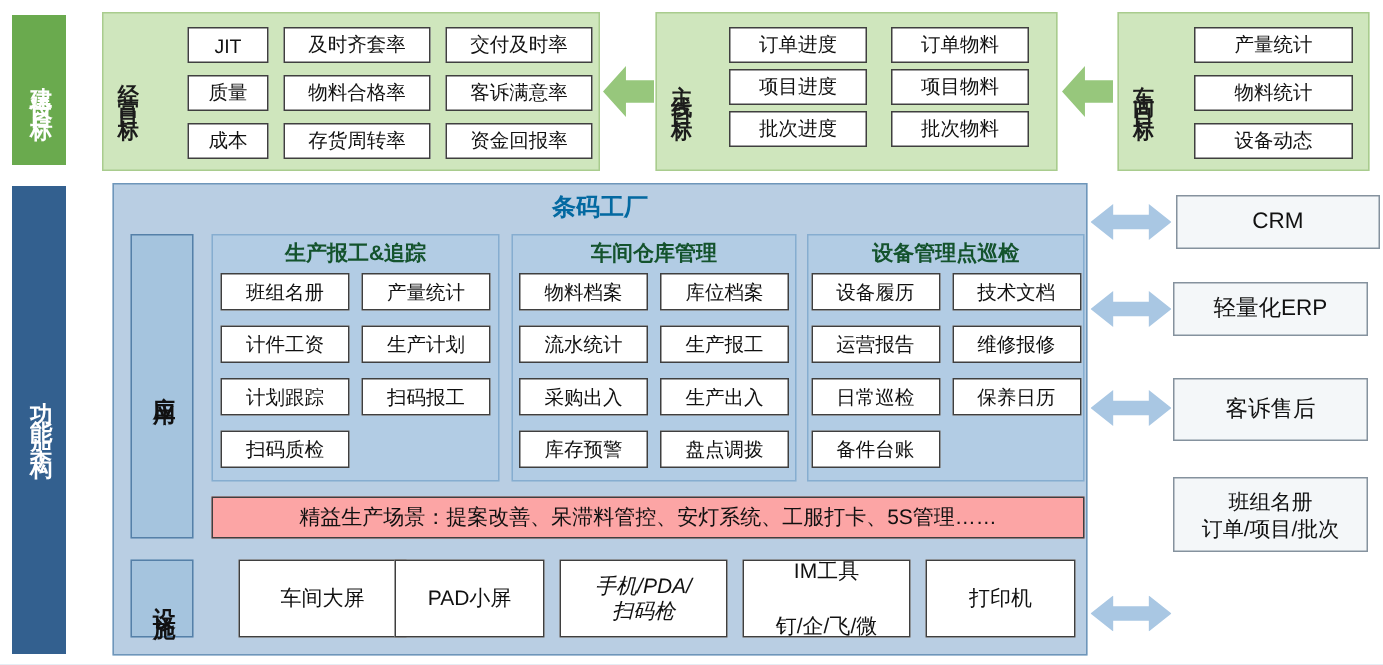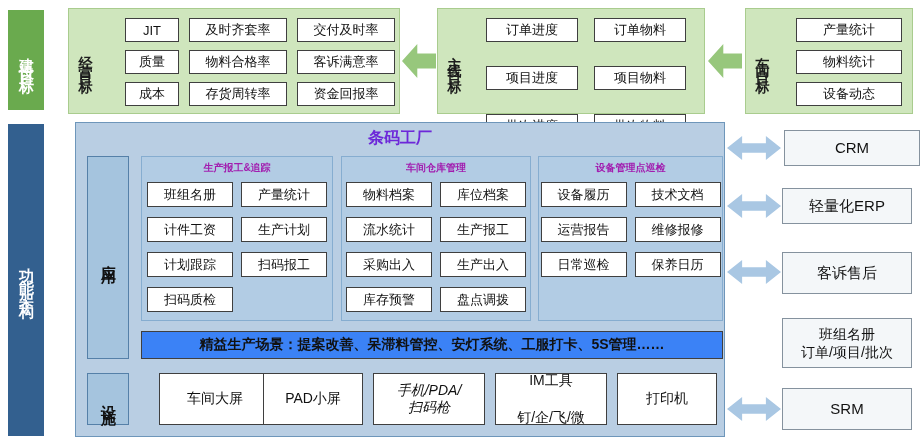--- a/index.html
+++ b/index.html
@@ -18,26 +18,26 @@
   .abs{position:absolute;}
   .vtext{writing-mode:vertical-rl;text-orientation:upright;}
   .side-label{display:flex;align-items:center;justify-content:center;color:#fff;font-weight:bold;font-size:15px;letter-spacing:7px;}
   .green-panel{background:var(--green-light);border:1px solid #a9cc8e;}
   .panel-title{position:absolute;left:8px;top:50%;transform:translateY(-50%);font-weight:bold;font-size:14px;color:#1c1c1c;letter-spacing:8px;}
   .grid{position:absolute;display:grid;grid-auto-rows:24px;}
   .cell{background:#fff;border:1px solid var(--cell-border);display:flex;align-items:center;justify-content:center;font-size:13px;color:#111;white-space:nowrap;}
   .arrow-left-green{background:var(--green-arrow);clip-path:polygon(0 50%,45% 0,45% 28%,100% 28%,100% 72%,45% 72%,45% 100%);}
   .arrow-double-blue{background:var(--blue-arrow);clip-path:polygon(0 50%,28% 0,28% 30%,72% 30%,72% 0,100% 50%,72% 100%,72% 70%,28% 70%,28% 100%);}
   .container{background:var(--blue-light);border:1px solid #6e96ba;}
-  .container-title{position:absolute;top:5px;left:0;width:100%;text-align:center;font-weight:bold;font-size:16px;color:#6d28d9;}
+  .container-title{position:absolute;top:5px;left:0;width:100%;text-align:center;font-weight:bold;font-size:16px;color:#0369a1;}
   .blue-tab{background:var(--blue-mid);border:1px solid #5580a8;display:flex;align-items:center;justify-content:center;font-weight:bold;font-size:15px;color:#111;letter-spacing:6px;}
   .module{background:#b2cce4;border:1px solid #86add0;}
-  .module-title{height:22px;line-height:22px;text-align:center;font-weight:bold;font-size:10px;color:#a21caf;}
+  .module-title{height:22px;line-height:22px;text-align:center;font-weight:bold;font-size:14px;color:#14532d;}
   .module-grid{display:grid;grid-template-columns:repeat(2,86px);grid-auto-rows:25px;gap:10px 8px;justify-content:center;margin-top:3px;}
-  .lean-bar{background:#3b82f6;border:1px solid var(--cell-border);display:flex;align-items:center;justify-content:center;font-weight:bold;font-size:14px;color:#111;white-space:nowrap;}
+  .lean-bar{background:#fca5a5;border:1px solid var(--cell-border);display:flex;align-items:center;justify-content:center;font-weight:normal;font-size:14px;color:#111;white-space:nowrap;}
   .fac{background:#fff;border:1px solid var(--cell-border);display:flex;flex-direction:column;align-items:center;justify-content:center;font-size:14px;color:#111;line-height:1.25;}
   .rbox{background:#f4f7f9;border:1px solid #85929e;display:flex;flex-direction:column;align-items:center;justify-content:center;font-size:15px;color:#111;line-height:1.3;}
 </style>
 </head>
 <body>
 
 <div class="stage">
 
   <div class="abs side-label vtext" style="left:8px;top:10px;width:36px;height:100px;background:var(--green-dark);">建设目标</div>
 
@@ -53,21 +53,21 @@
       <div class="cell">成本</div>
       <div class="cell">存货周转率</div>
       <div class="cell">资金回报率</div>
     </div>
   </div>
 
   <div class="abs arrow-left-green" style="left:402px;top:44px;width:34px;height:34px;"></div>
 
   <div class="abs green-panel" style="left:437px;top:8px;width:268px;height:106px;">
     <div class="panel-title vtext">主线目标</div>
-    <div class="grid" style="left:48px;top:9px;grid-template-columns:92px 92px;gap:24px 16px;">
+    <div class="grid" style="left:48px;top:9px;grid-template-columns:92px 92px;gap:4px 16px;">
       <div class="cell">订单进度</div>
       <div class="cell">订单物料</div>
       <div class="cell">项目进度</div>
       <div class="cell">项目物料</div>
       <div class="cell">批次进度</div>
       <div class="cell">批次物料</div>
     </div>
   </div>
 
   <div class="abs arrow-left-green" style="left:708px;top:44px;width:34px;height:34px;"></div>
@@ -117,20 +117,21 @@
 
     <div class="abs module" style="left:462px;top:33px;width:185px;height:165px;">
       <div class="module-title">设备管理点巡检</div>
       <div class="module-grid">
         <div class="cell">设备履历</div>
         <div class="cell">技术文档</div>
         <div class="cell">运营报告</div>
         <div class="cell">维修报修</div>
         <div class="cell">日常巡检</div>
         <div class="cell">保养日历</div>
+        <div class="cell">备件台账</div>
       </div>
     </div>
 
     <div class="abs lean-bar" style="left:65px;top:208px;width:582px;height:28px;">精益生产场景：提案改善、呆滞料管控、安灯系统、工服打卡、5S管理……</div>
 
     <div class="abs blue-tab vtext" style="left:11px;top:250px;width:42px;height:52px;">设施</div>
 
     <div class="abs fac" style="left:83px;top:250px;width:112px;height:52px;">
       <span>车间大屏</span>
     </div>
@@ -161,17 +162,14 @@
   <div class="abs rbox" style="left:782px;top:188px;width:130px;height:36px;">
     <span>轻量化ERP</span>
   </div>
   <div class="abs rbox" style="left:782px;top:252px;width:130px;height:42px;">
     <span>客诉售后</span>
   </div>
   <div class="abs rbox" style="left:782px;top:318px;width:130px;height:50px;font-size:14px;">
     <span>班组名册</span>
     <span>订单/项目/批次</span>
   </div>
-  <div class="abs rbox" style="left:782px;top:388px;width:130px;height:42px;">
-    <span>SRM</span>
-  </div>
 
 </div>
 
 </body></html>

